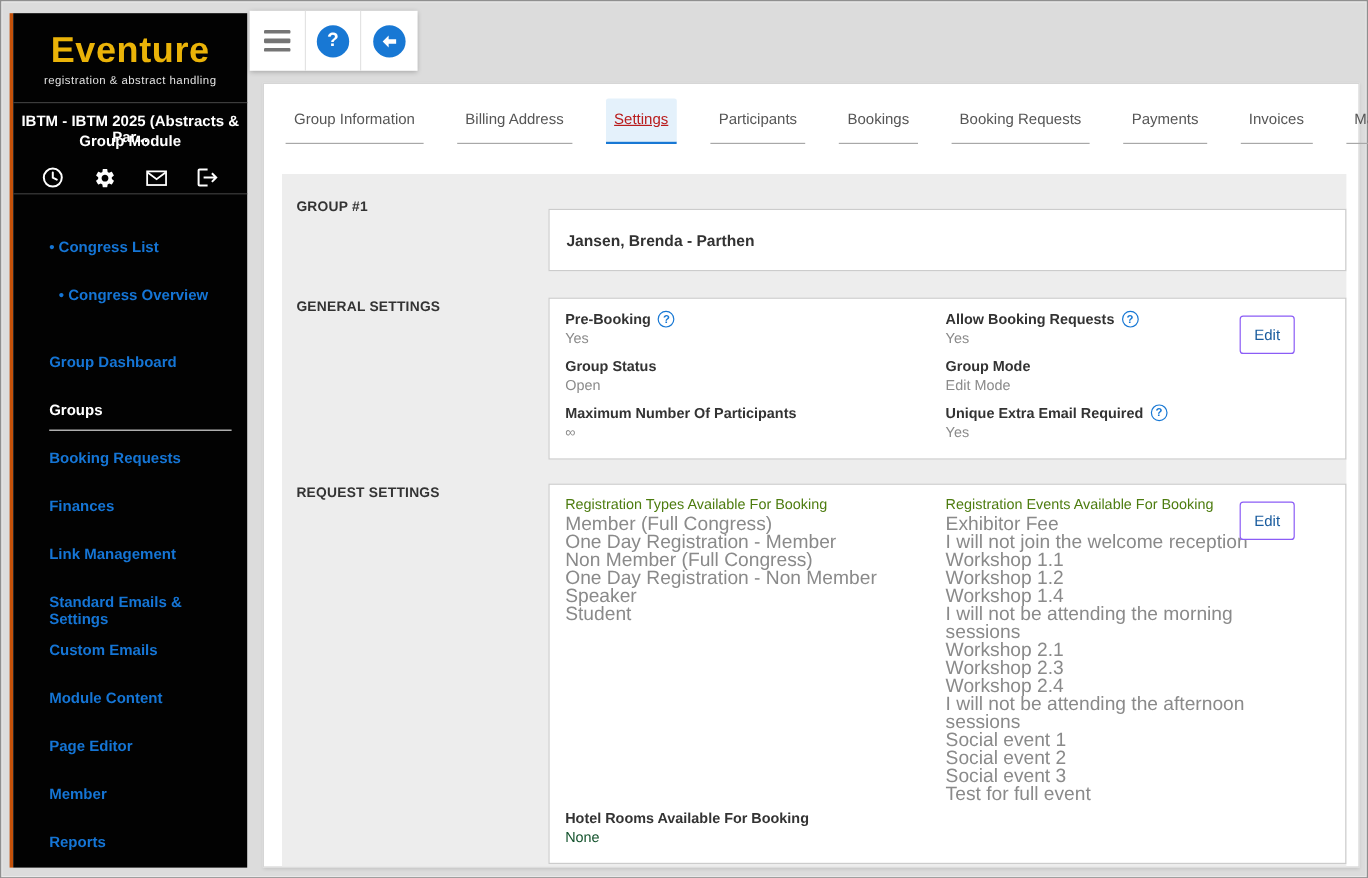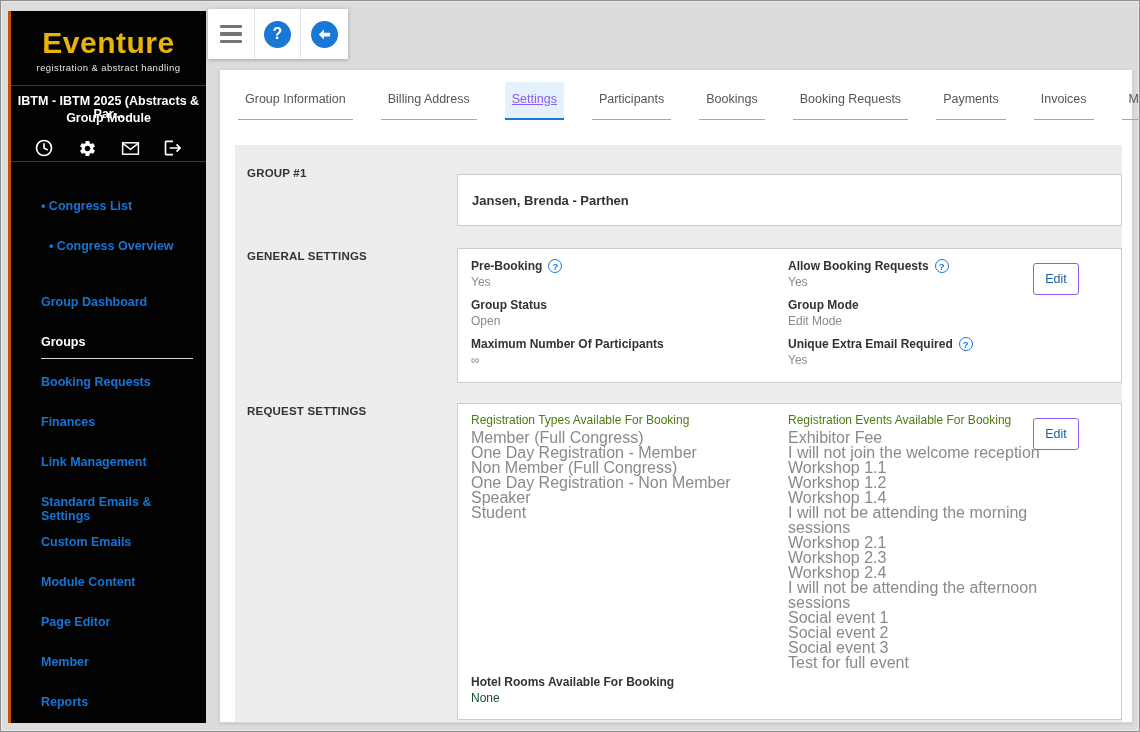--- a/index.html
+++ b/index.html
@@ -36,21 +36,21 @@
   .toolbar { position:absolute; left:207px; top:8px; width:140px; height:50px; background:#fff; display:flex; box-shadow:0 1px 4px rgba(0,0,0,0.25); }
   .tool-cell { width:46.6px; height:100%; display:flex; align-items:center; justify-content:center; border-right:1px solid #e3e3e3; cursor:pointer; }
   .tool-cell:last-child { border-right:none; }
   .burger { display:flex; flex-direction:column; gap:4px; }
   .burger span { display:block; width:22px; height:3.5px; background:#757575; border-radius:1px; }
   .circle-btn { width:27px; height:27px; border-radius:50%; background:#1878d4; display:flex; align-items:center; justify-content:center; color:#fff; font-weight:bold; font-size:16px; }
   
   .panel { position:absolute; left:218px; top:68px; width:914px; height:654px; background:#ffffff; border:1px solid #d6d6d6; box-shadow:0 1px 3px rgba(0,0,0,0.12); }
   .tabs { position:absolute; left:18px; top:12px; display:flex; gap:28px; }
   .tab { font-size:12.5px; color:#565656; padding:10px 7px 13px 7px; border-bottom:1px solid #a8a8a8; white-space:nowrap; cursor:pointer; }
-  .tab.active { background:#e4f1fb; color:#8b5cf6; border-bottom:2px solid #1878d4; padding-bottom:12px; border-radius:2px 2px 0 0;text-decoration:underline; }
+  .tab.active { background:#e4f1fb; color:#b91c1c; border-bottom:2px solid #1878d4; padding-bottom:12px; border-radius:2px 2px 0 0;text-decoration:underline; }
   
   .section { position:absolute; left:15px; top:75px; width:887px; bottom:0; background:#ededed; }
   .sec-label { position:absolute; left:12px; font-size:11.5px; font-weight:bold; color:#333; letter-spacing:0.2px; }
   .white-box { position:absolute; left:222px; width:665px; background:#fff; border:1px solid #cccccc; }
   .group-box { top:29px; height:52px; display:flex; align-items:center; }
   .group-name { font-size:13px; font-weight:bold; color:#333; padding-left:14px; }
   .general-box { top:103px; height:135px; }
   .gfields { position:absolute; left:13px; top:10px; right:100px; display:grid; grid-template-columns:317px 1fr; grid-auto-rows:39px; }
   .gfield .f-label { font-size:12px; font-weight:bold; color:#333; display:flex; align-items:center; gap:6px; }
   .gfield .f-value { font-size:12px; color:#8a8a8a; margin-top:2px; }

